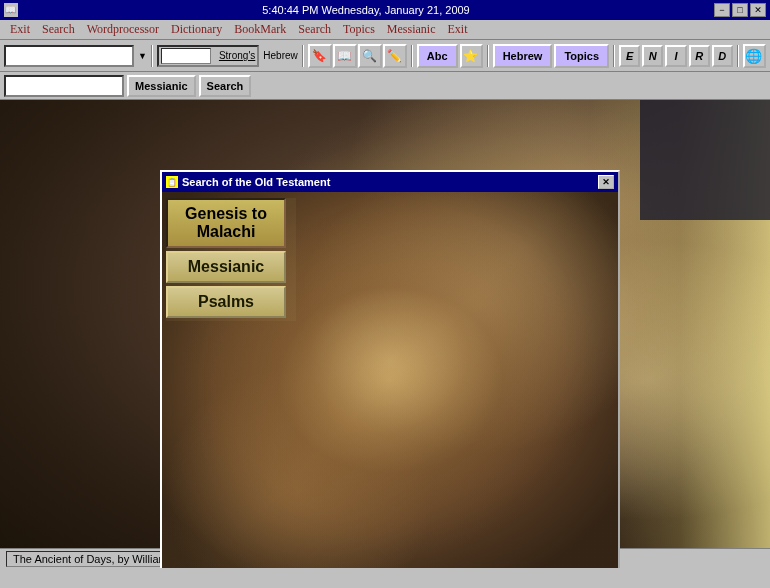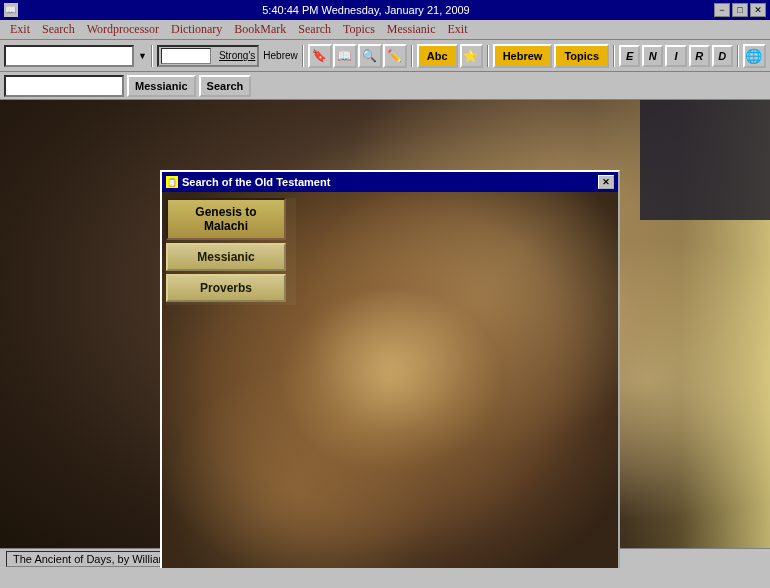--- a/index.html
+++ b/index.html
@@ -266,21 +266,21 @@
       background: rgba(180,160,100,0.1);
     }
     .dialog-menu-item {
       display: block;
       width: 120px;
       padding: 5px 10px;
       margin-bottom: 3px;
       background: linear-gradient(to bottom, #d4c890, #b8a860);
       border: 2px outset #e0d090;
       color: #1a1a00;
-      font-size: 12px;
+      font-size: 16px;
       font-weight: bold;
       text-align: center;
       cursor: pointer;
       font-family: Arial, sans-serif;
     }
     .dialog-menu-item.active {
       background: linear-gradient(to bottom, #c8b860, #a89040);
       border: 2px inset #806040;
       color: #000000;
     }
@@ -322,21 +322,21 @@
       border: 2px inset #808080;
       padding: 1px 2px;
       height: 22px;
       text-decoration: underline;
     }
 
     
     .special-btn {
       height: 24px;
       padding: 0 8px;
-      background: #eab308;
+      background: #c4b5fd;
       border: 2px outset #ffffff;
       cursor: pointer;
       font-size: 11px;
       font-weight: bold;
       display: flex;
       align-items: center;
     }
 
     
     .letter-btn {
@@ -473,21 +473,21 @@
       <div style="position:absolute; top:0; left:0; right:0; bottom:0; 
         background: 
           radial-gradient(ellipse at 50% 50%, rgba(200,160,90,0.5) 0%, rgba(120,80,40,0.4) 35%, transparent 65%),
           radial-gradient(ellipse at 70% 30%, rgba(255,220,150,0.3) 0%, transparent 40%),
           radial-gradient(ellipse at 30% 80%, rgba(180,130,70,0.4) 0%, transparent 30%);
       "></div>
 
       <div class="dialog-menu-area">
         <button class="dialog-menu-item active">Genesis to Malachi</button>
         <button class="dialog-menu-item">Messianic</button>
-        <button class="dialog-menu-item">Proverbs</button>
+        <button class="dialog-menu-item">Psalms</button>
       </div>
     </div>
   </div>
 
   <div class="status-bar">
     <span class="status-text">The Ancient of Days, by William Blake(1794)</span>
   </div>
 </div>
 
 </body></html>

